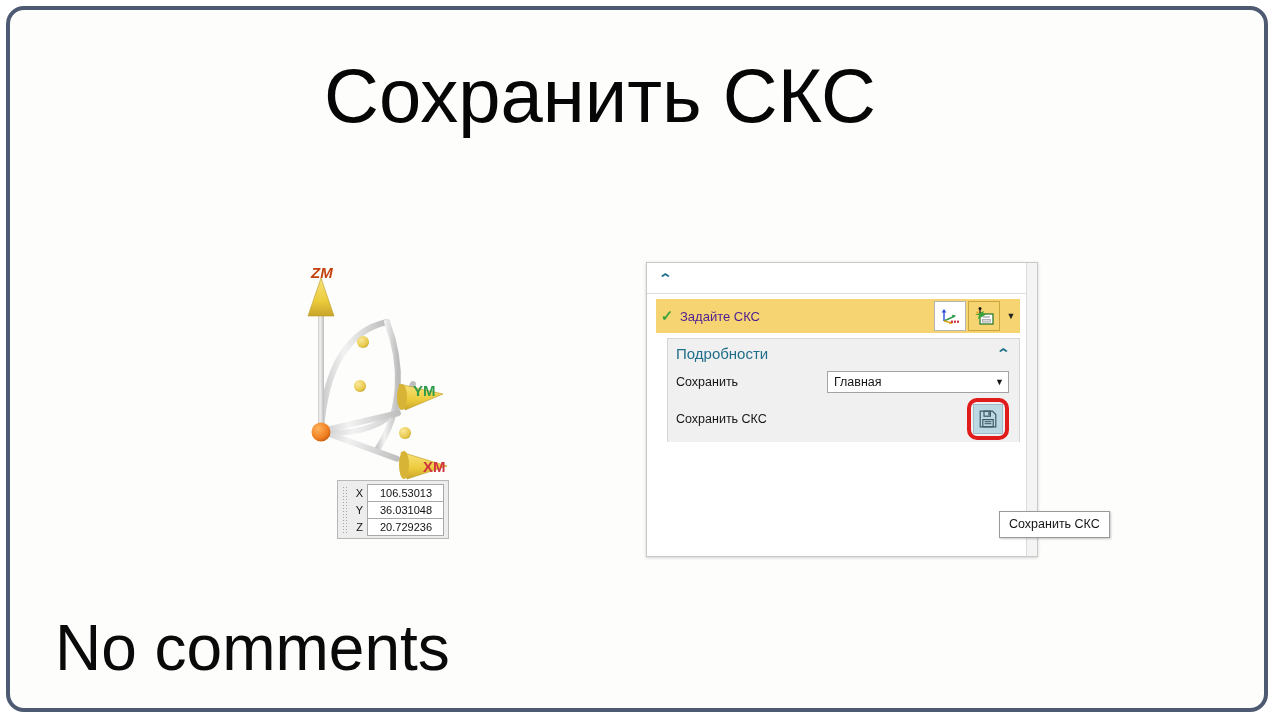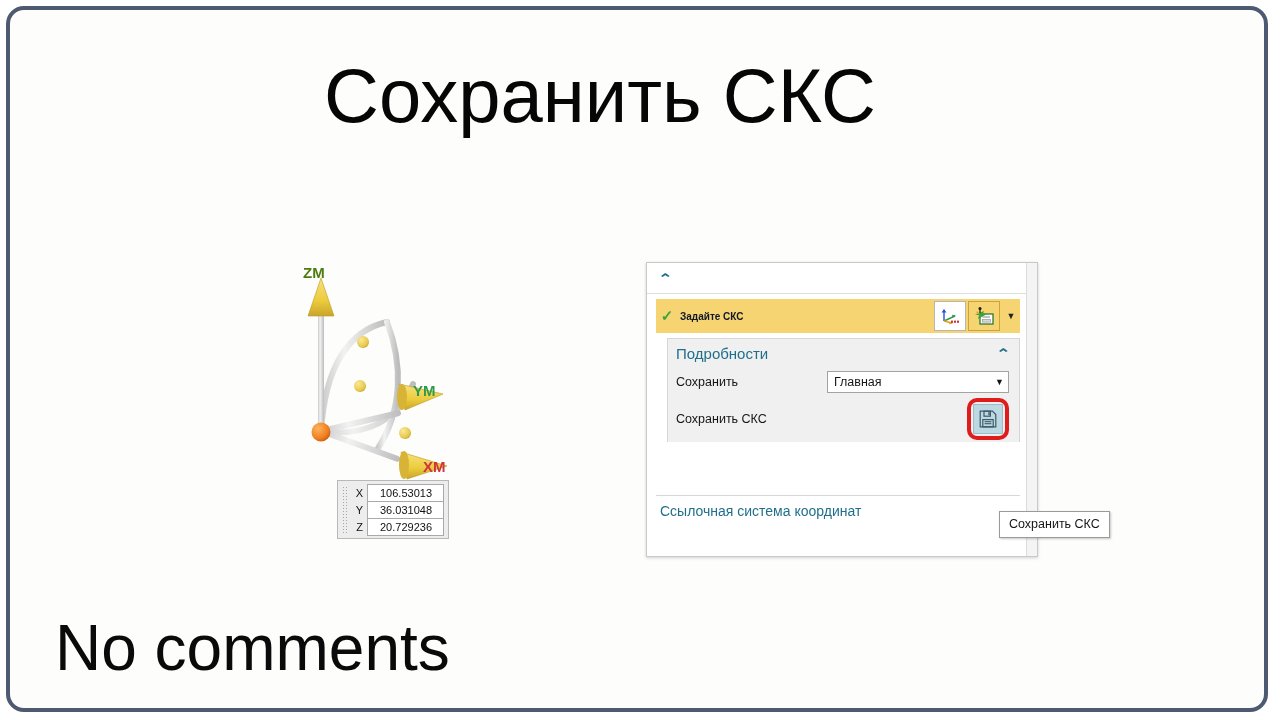--- a/index.html
+++ b/index.html
@@ -83,21 +83,21 @@
     height: 230px;
   }
   #csys-widget svg { display: block; }
   .axis-label {
     position: absolute;
     font-family: "Liberation Sans", sans-serif;
     font-size: 15px;
     font-weight: bold;
     white-space: nowrap;
   }
-  #axis-label-z { left: 8px; top: 4px;   color: #4d7c0f; }
+  #axis-label-z { left: 16px; top: 4px;   color: #c2410c; font-style: italic; }
   #axis-label-y { left: 118px; top: 122px; color: #2f9b4a; }
   #axis-label-x { left: 128px; top: 198px; color: #cf3340; }
 
   
   #coord-table {
     position: absolute;
     left: 327px;
     top: 470px;
     width: 112px;
     box-sizing: border-box;
@@ -204,24 +204,23 @@
   }
   #define-csys-check {
     width: 22px;
     text-align: center;
     font-size: 15px;
     color: #3aa33a;
     font-weight: bold;
   }
   #define-csys-label {
     flex: 1;
-    font-size: 10px;
-    color: #0f172a;
+    font-size: 13px;
+    color: #4c1d95;
     padding-left: 2px;
-    font-weight: bold;
   }
   .bar-icon-btn {
     width: 30px;
     height: 28px;
     margin-right: 2px;
     background: #ffffff;
     border: 1px solid #b6b6b6;
     display: flex;
     align-items: center;
     justify-content: center;
@@ -514,23 +513,20 @@
                   <rect x="3.8" y="9.6" width="10.4" height="7.2" fill="none" stroke="#3d5a66" stroke-width="1.2"></rect>
                   <line x1="5.6" y1="11.7" x2="12.4" y2="11.7" stroke="#3d5a66" stroke-width="1.1"></line>
                   <line x1="5.6" y1="13.7" x2="12.4" y2="13.7" stroke="#3d5a66" stroke-width="1.1"></line>
                 </svg>
               </span>
             </span>
           </span>
         </div>
       </div>
 
-      <div id="ref-csys-header">
-        <span id="ref-csys-title">Ссылочная система координат</span>
-      </div>
     </div>
 
     <div id="panel-scrollstrip"></div>
   </div>
 
   <div id="save-tooltip">Сохранить СКС</div>
 
 </div>
 
 </body></html>

